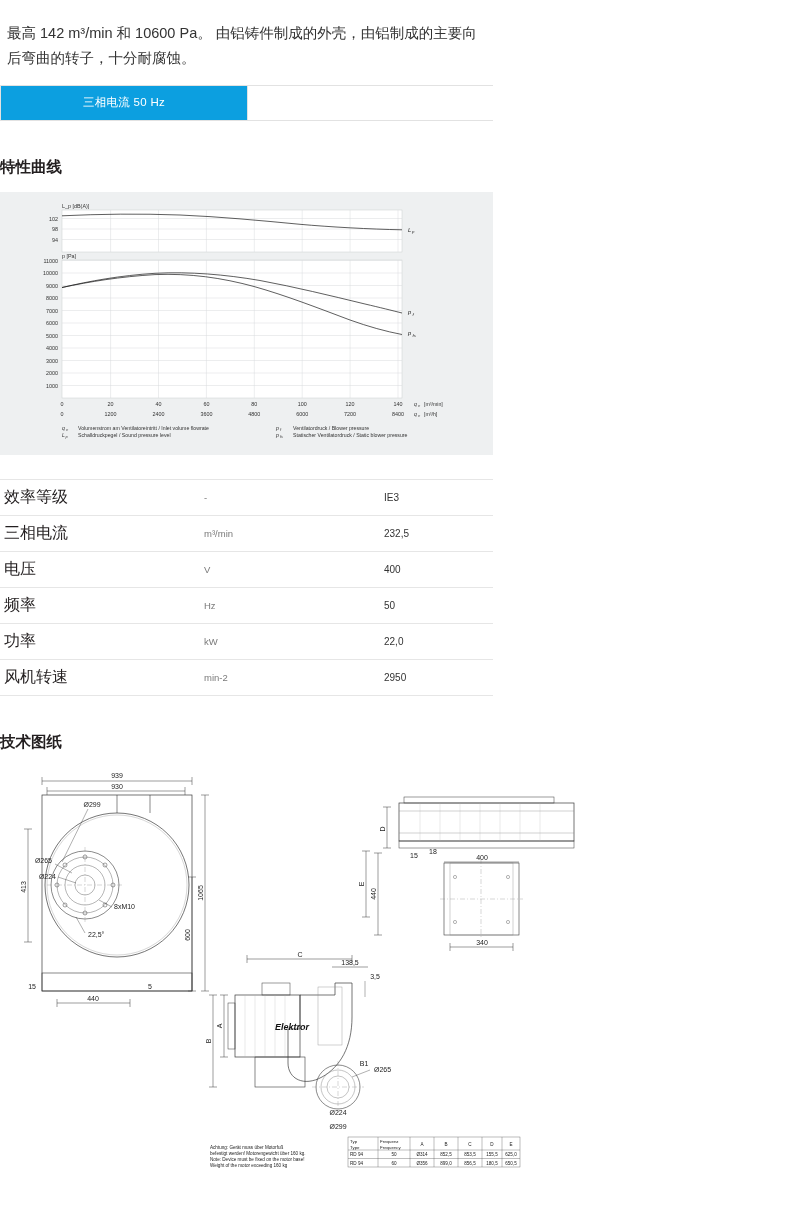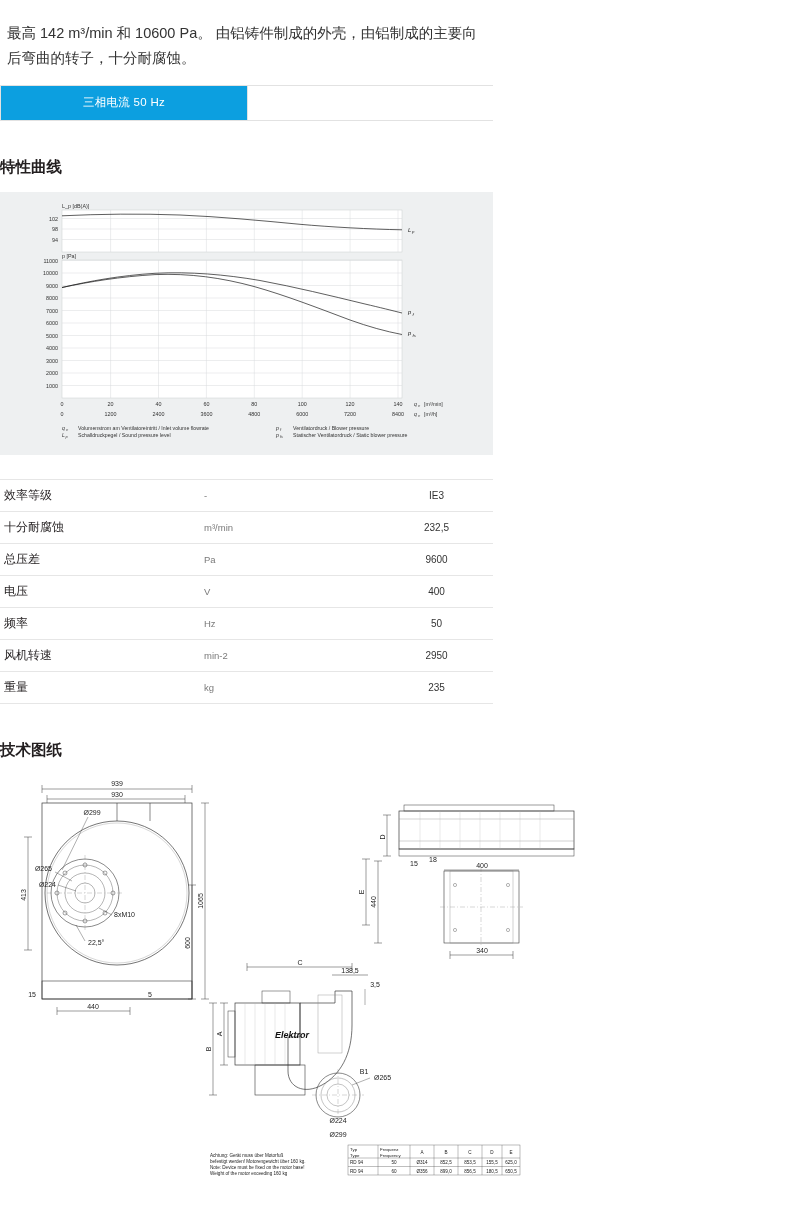--- a/index.html
+++ b/index.html
@@ -70,23 +70,23 @@
     color: #333;
   }
   table.perf thead th {
     border-bottom: 1px solid #e6e6e6;
     color: #333;
     font-size: 9.5px;
     text-align: right;
     padding-bottom: 6px;
   }
   table.perf thead th.c1, table.perf thead th.c2 { color: transparent; }
-  table.perf td.c0 { text-align: left; width: 200px; font-size: 12px; color:#231f20;}
+  table.perf td.c0 { text-align: left; width: 200px; font-size: 16px; color:#231f20;}
   table.perf td.c1 { text-align: left; width: 180px; color: #7a7a7a; font-size: 9.5px;}
-  table.perf td.c2 { text-align: center; color: #333; font-size: 10px;}
+  table.perf td.c2 { text-align: left; color: #333; font-size: 10px;}
 
   
   .drawings { width: 800px; position: relative; margin-top: 4px; }
   svg.dwg { display: block; }
 </style>
 </head>
 <body>
 
 <div class="page">
 
@@ -231,48 +231,43 @@
         <th class="c2">RD 94</th>
       </tr>
     </thead>
     <tbody>
       <tr>
         <td class="c0">效率等级</td>
         <td class="c1">-</td>
         <td class="c2">IE3</td>
       </tr>
       <tr>
-        <td class="c0">十分耐腐蚀</td>
+        <td class="c0">三相电流</td>
         <td class="c1">m³/min</td>
         <td class="c2">232,5</td>
-      </tr>
-      <tr>
-        <td class="c0">总压差</td>
-        <td class="c1">Pa</td>
-        <td class="c2">9600</td>
       </tr>
       <tr>
         <td class="c0">电压</td>
         <td class="c1">V</td>
         <td class="c2">400</td>
       </tr>
       <tr>
         <td class="c0">频率</td>
         <td class="c1">Hz</td>
         <td class="c2">50</td>
       </tr>
       <tr>
+        <td class="c0">功率</td>
+        <td class="c1">kW</td>
+        <td class="c2">22,0</td>
+      </tr>
+      <tr>
         <td class="c0">风机转速</td>
         <td class="c1">min-2</td>
         <td class="c2">2950</td>
-      </tr>
-      <tr>
-        <td class="c0">重量</td>
-        <td class="c1">kg</td>
-        <td class="c2">235</td>
       </tr>
     </tbody>
   </table>
 
   <h2 class="section">技术图纸</h2>
 
   <div class="drawings">
     <svg class="dwg" width="800" height="410" viewBox="0 0 800 410">
       <g stroke="#3a3a3a" fill="none" stroke-width="0.6" font-family="Liberation Sans, sans-serif">
 

